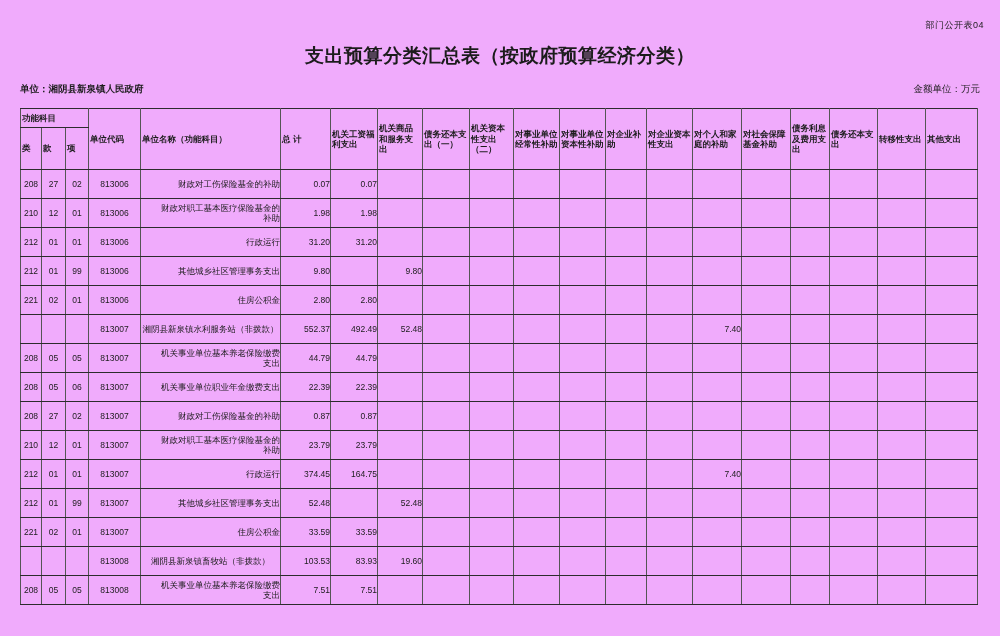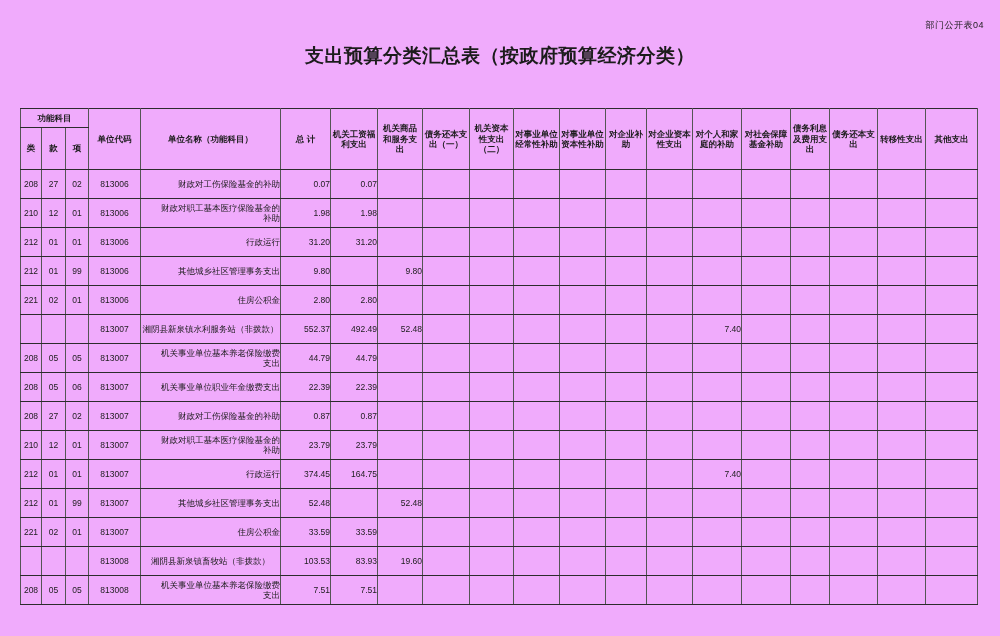--- a/index.html
+++ b/index.html
@@ -25,41 +25,45 @@
     border-collapse:collapse; table-layout:fixed;
     border:1.5px solid #1f1f1f;
   }
   table.budget th, table.budget td {
     border-left:1px solid #555; border-right:1px solid #555;
     border-top:1.6px solid #2c2c2c; border-bottom:1.6px solid #2c2c2c;
     padding:0; vertical-align:middle; overflow:hidden;
     font-size:8.5px; line-height:10.5px;
   }
   table.budget th {
-    font-weight:bold; text-align:center; padding:1px 1px; word-break:break-all;
+    font-weight:bold; text-align:left; padding:1px 1px; word-break:break-all;
   }
   thead tr.hr1 { height:19px; }
   thead tr.hr2 { height:42px; }
   tbody tr { height:29px; }
   td.fn   { text-align:center; }
   td.code { text-align:center; }
   td.name { text-align:right; padding:1px 1px 1px 2px; word-break:break-all; }
   td.name.detail { text-indent:15px; }
   td.name.unit   { text-align:center; text-indent:0; }
   td.num  { text-align:right; padding-right:2px; white-space:nowrap; }
 </style>
 </head>
 <body>
 
 <div class="page">
 
   <div class="doc-label">部门公开表04</div>
 
   <h1 class="title">支出预算分类汇总表（按政府预算经济分类）</h1>
 
+  <div class="meta-row">
+    <span class="unit-label">单位：湘阴县新泉镇人民政府</span>
+    <span class="amount-label">金额单位：万元</span>
+  </div>
 
   <table class="budget">
     <colgroup>
       <col style="width:21px">
         <col style="width:24px">
         <col style="width:23px">
       <col style="width:52px">
         <col style="width:140px">
         <col style="width:50px">
       <col style="width:47px">

